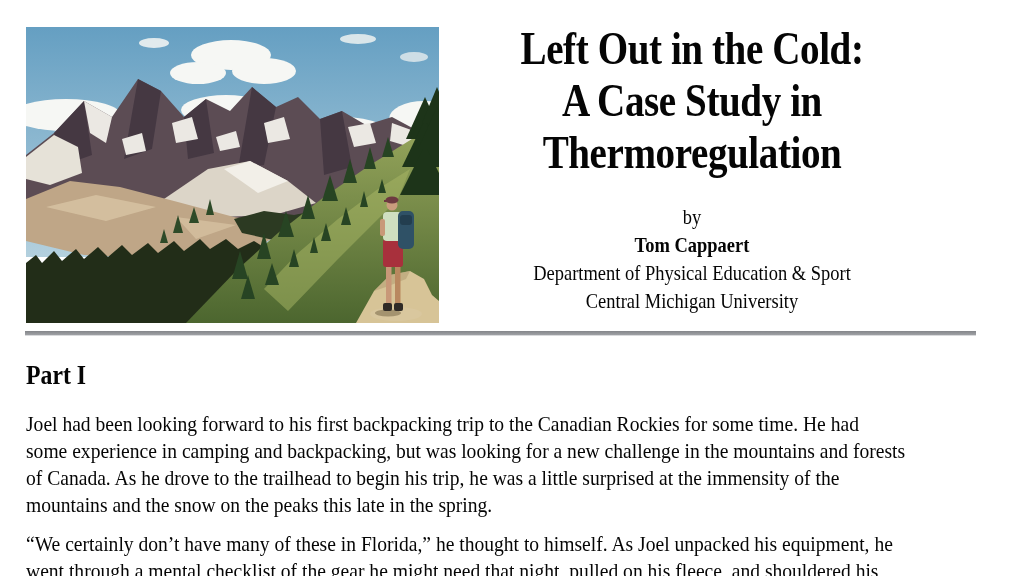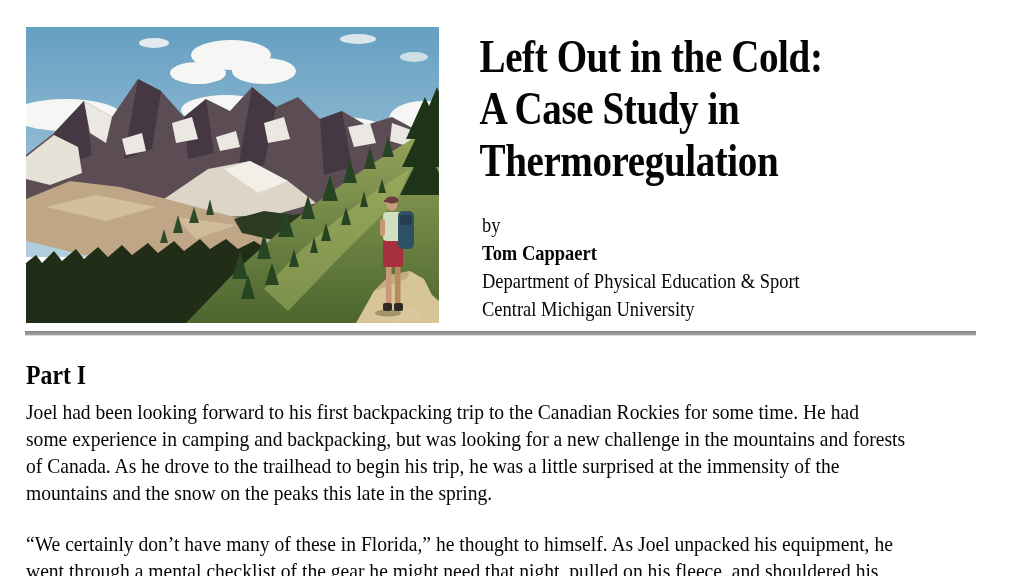--- a/index.html
+++ b/index.html
@@ -4,21 +4,21 @@
 <style>
   html,body{margin:0;padding:0;background:#fff;}
   .page{
     position:relative;width:1024px;height:576px;background:#ffffff;
     overflow:hidden;font-family:"Liberation Serif",serif;color:#050505;
   }
   
   .photo-wrap{position:absolute;left:26px;top:27px;width:413px;height:296px;}
   .photo-wrap svg{display:block;width:100%;height:100%;}
   
-  .rightcol{position:absolute;left:442px;top:31px;width:500px;}
+  .rightcol{position:absolute;left:442px;top:23px;width:500px;text-align:center;}
   .title{
     font-weight:bold;font-size:46px;line-height:52px;letter-spacing:-0.5px;
     transform:scaleX(.85);transform-origin:50% 0;white-space:nowrap;
   }
   .byline{
     margin-top:24px;font-size:22px;line-height:28px;
     transform:scaleX(.84);transform-origin:50% 0;white-space:nowrap;
   }
   .byline .author{font-weight:bold;}
   
@@ -27,21 +27,21 @@
     background:linear-gradient(#84868a,#9fa1a5);
     border-bottom:1px solid #d9dadc;
   }
   
   .part-heading{
     position:absolute;left:26px;top:359px;margin:0;
     font-size:27px;line-height:32px;font-weight:bold;
     transform:scaleX(.88);transform-origin:0 0;white-space:nowrap;
   }
   .para{position:absolute;left:26px;}
-  .para-1{top:399px;font-family:Liberation Serif, serif;}
+  .para-1{top:411px;font-family:Liberation Serif, serif;}
   .para-2{top:531px;}
   .para .line{
     font-size:21.5px;line-height:27px;white-space:nowrap;
     transform:scaleX(.91);transform-origin:0 50%;
   }
 </style>
 </head>
 <body>
 
 <div class="page">

